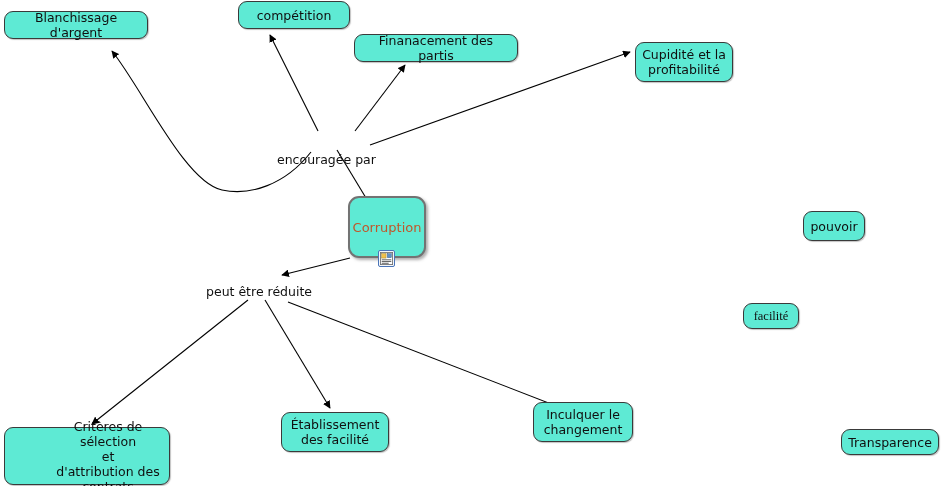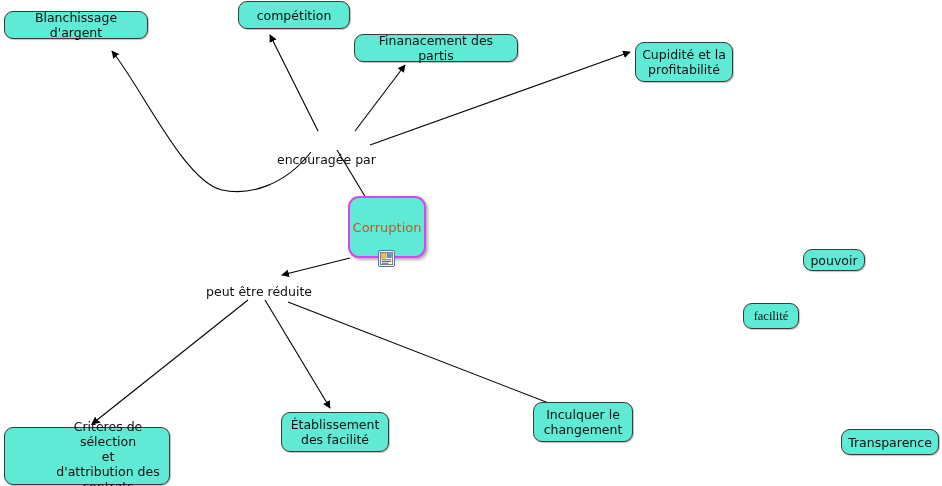--- a/index.html
+++ b/index.html
@@ -37,21 +37,21 @@
     justify-content: center;
     text-align: center;
     font-size: 12.5px;
     line-height: 15px;
     color: #101010;
     white-space: pre-line;
     box-shadow: 1px 1px 1px rgba(120,120,120,0.45);
     padding: 2px 6px;
   }
   .node.root {
-    border: 2px solid #d946ef;
+    border: 2px solid #737373;
     border-radius: 11px;
     color: #c0572b;
     font-size: 13px;
     box-shadow: 2px 2px 3px rgba(110,110,110,0.55);
   }
   .link-label {
     position: absolute;
     font-size: 12.5px;
     line-height: 15px;
     color: #101010;
@@ -143,21 +143,21 @@
   <div class="node" style="left:281px; top:412px; width:108px; height:40px;">
     <span>Établissement
 des facilité</span>
   </div>
 
   <div class="node" style="left:533px; top:402px; width:100px; height:40px;">
     <span>Inculquer le
 changement</span>
   </div>
 
-  <div class="node" style="left:803px; top:211px; width:62px; height:22px;margin-top:38px;">
+  <div class="node" style="left:803px; top:211px; width:62px; height:30px;">
     <span>pouvoir</span>
   </div>
 
   <div class="node" style="left:743px; top:303px; width:56px; height:26px;font-family:Liberation Serif, serif;">
     <span>facilité</span>
   </div>
 
   <div class="node" style="left:841px; top:383px; width:98px; height:26px;margin-top:46px;">
     <span>Transparence</span>
   </div>

